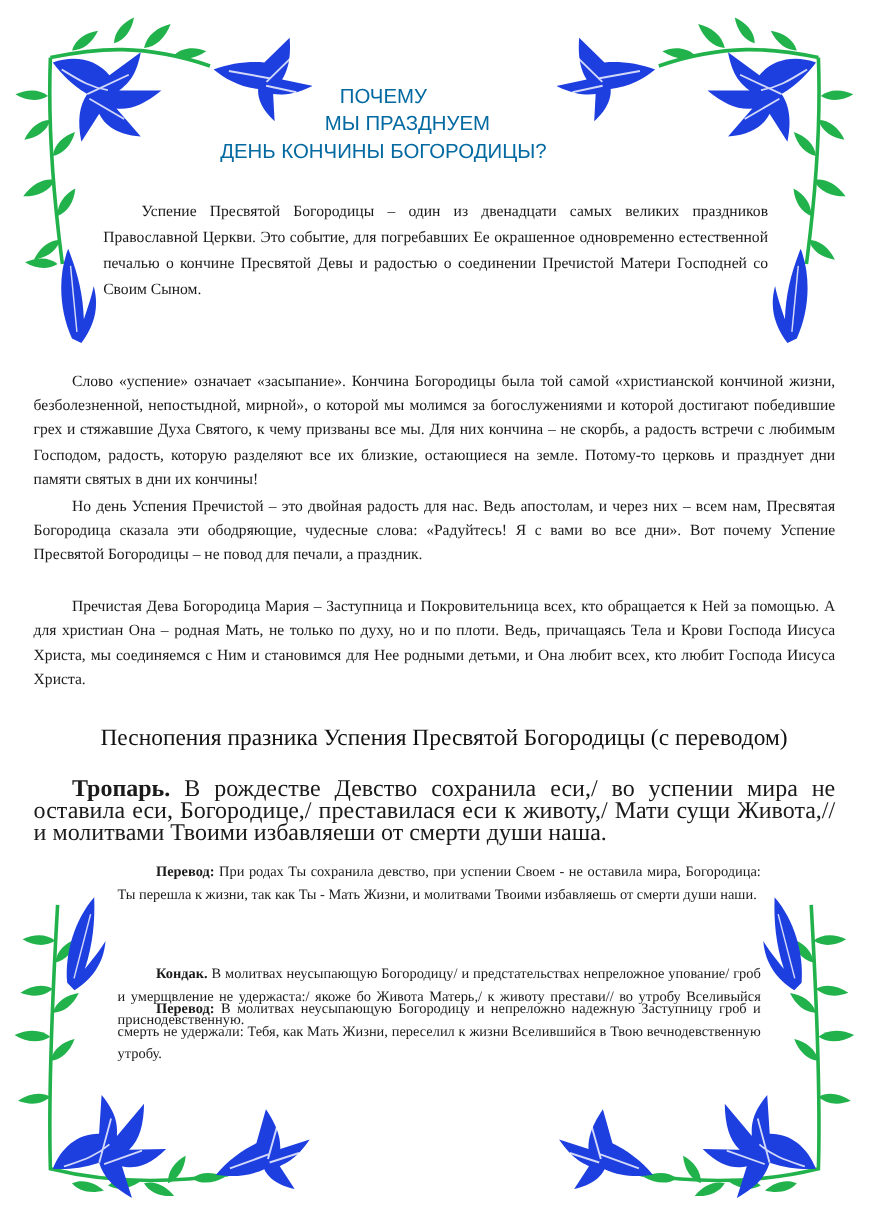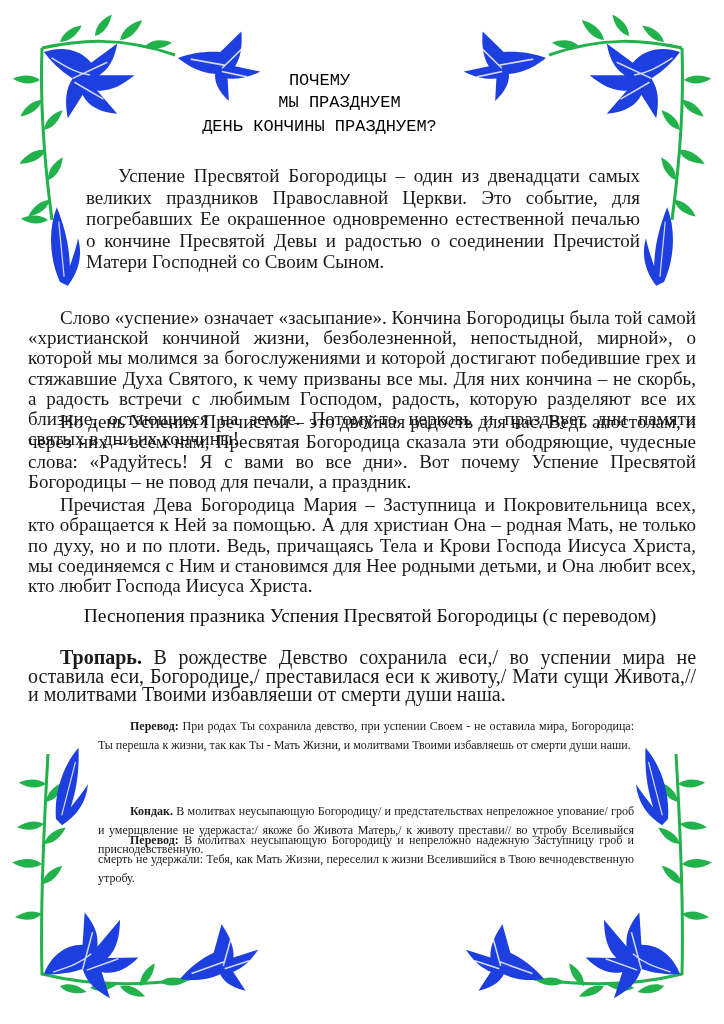--- a/index.html
+++ b/index.html
@@ -1,24 +1,24 @@
 <!DOCTYPE html>
 <html><head>
 <meta charset="utf-8">
 <style>
   html, body { margin: 0; padding: 0; background: #ffffff; }
   body { width: 724px; height: 1024px; position: relative; overflow: hidden;
          font-family: "Liberation Serif", "DejaVu Serif", serif; color: #1a1a1a; }
   .deco { position: absolute; }
   .title { position: absolute; left: 0; width: 639px; text-align: center;
-           color: #000000; font-family: Liberation Mono, monospace; font-size: 17px; line-height: 22px; }
+           color: #0369a1; font-family: Liberation Sans, sans-serif; font-size: 17px; line-height: 22px; }
   .t1 { top: 70px; }
   .t2 { top: 92px; padding-left: 20px; }
   .t3 { top: 116px; }
-  .para { position: absolute; text-align: justify; font-size: 19px; line-height: 19.8px; margin: 0; }
+  .para { position: absolute; text-align: justify; font-size: 13px; line-height: 19.8px; margin: 0; }
   .para .ind { display: inline-block; width: 32px; }
   .p-intro { left: 86px; width: 554px; top: 165px; line-height: 21.5px; }
   .p1 { left: 28px; width: 668px; top: 291px; line-height: 20.2px; margin-top: 17px; }
   .p2 { left: 28px; width: 668px; top: 412px; line-height: 20px; }
   .p3 { left: 28px; width: 668px; top: 495px; line-height: 20.3px; }
   .section-title { position: absolute; left: 0; width: 740px; text-align: center; top: 604px;
                    font-size: 19.5px; line-height: 24px; color: #111; }
   .p-tropar { left: 28px; width: 668px; top: 648px; line-height: 18.5px; font-size: 20px; }
   .p-trans { left: 98px; width: 536px; font-size: 12px; line-height: 19px; }
   .p-tr1 { top: 717px; }
@@ -141,21 +141,21 @@
   <g>
       <use href="#lily-open" transform="translate(44,250) scale(1.5) rotate(-30)"></use>
     </g>
   <g>
       <use href="#lily-bell" transform="translate(180,255) scale(1.6) rotate(-25)"></use>
     </g>
 </svg>
 
 <div class="title t1">ПОЧЕМУ</div>
 <div class="title t2">МЫ ПРАЗДНУЕМ</div>
-<div class="title t3">ДЕНЬ КОНЧИНЫ ПРАЗДНУЕМ?</div>
+<div class="title t3">ДЕНЬ КОНЧИНЫ БОГОРОДИЦЫ?</div>
 
 <p class="para p-intro"><span class="ind"></span><span>Успение Пресвятой Богородицы – один из двенадцати самых великих праздников Православной Церкви. Это событие, для погребавших Ее окрашенное одновременно естественной печалью о кончине Пресвятой Девы и радостью о соединении Пречистой Матери Господней со Своим Сыном.</span></p>
 
 <p class="para p1"><span class="ind"></span><span>Слово «успение» означает «засыпание». Кончина Богородицы была той самой «христианской кончиной жизни, безболезненной, непостыдной, мирной», о которой мы молимся за богослужениями и которой достигают победившие грех и стяжавшие Духа Святого, к чему призваны все мы. Для них кончина – не скорбь, а радость встречи с любимым Господом, радость, которую разделяют все их близкие, остающиеся на земле. Потому-то церковь и празднует дни памяти святых в дни их кончины!</span></p>
 <p class="para p2"><span class="ind"></span><span>Но день Успения Пречистой – это двойная радость для нас. Ведь апостолам, и через них – всем нам, Пресвятая Богородица сказала эти ободряющие, чудесные слова: «Радуйтесь! Я с вами во все дни». Вот почему Успение Пресвятой Богородицы – не повод для печали, а праздник.</span></p>
 <p class="para p3"><span class="ind"></span><span>Пречистая Дева Богородица Мария – Заступница и Покровительница всех, кто обращается к Ней за помощью. А для христиан Она – родная Мать, не только по духу, но и по плоти. Ведь, причащаясь Тела и Крови Господа Иисуса Христа, мы соединяемся с Ним и становимся для Нее родными детьми, и Она любит всех, кто любит Господа Иисуса Христа.</span></p>
 
 <div class="section-title">Песнопения празника Успения Пресвятой Богородицы (с переводом)</div>
 
 <p class="para p-tropar"><span class="ind"></span><b>Тропарь.</b> <span>В рождестве Девство сохранила еси,/ во успении мира не оставила еси, Богородице,/ преставилася еси к животу,/ Мати сущи Живота,// и молитвами Твоими избавляеши от смерти души наша.</span></p>

